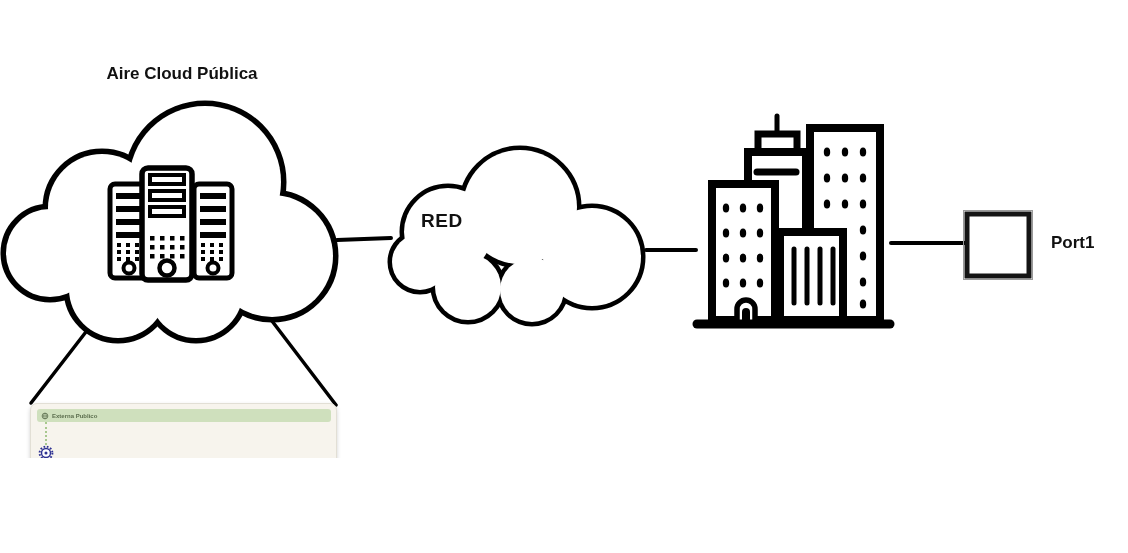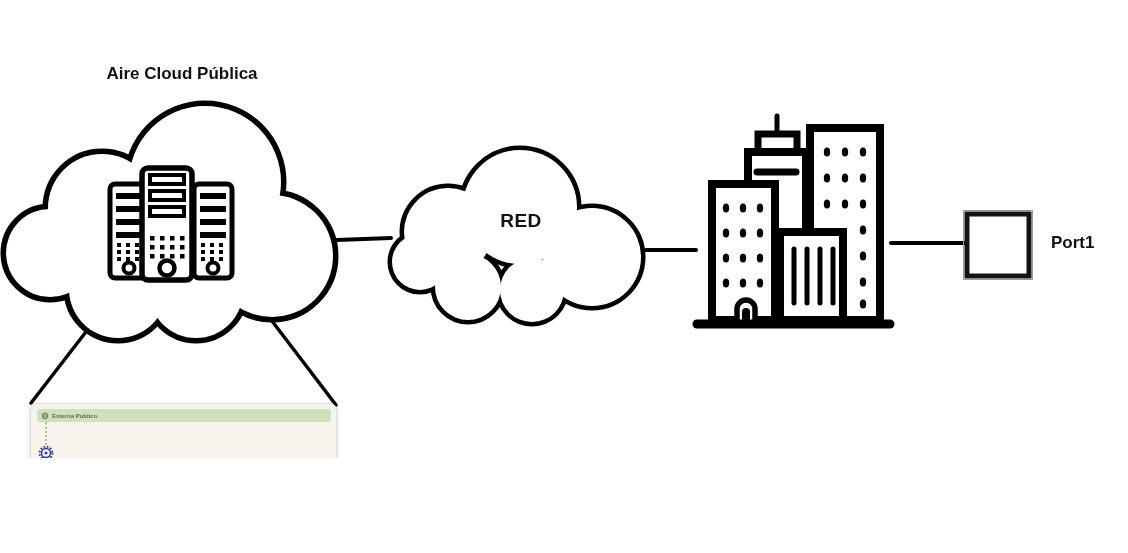--- a/index.html
+++ b/index.html
@@ -6,21 +6,21 @@
   .canvas{
     position:relative;width:1128px;height:458px;background:#ffffff;
     font-family:"Liberation Sans",sans-serif;overflow:hidden;
   }
   .diagram-svg{position:absolute;left:0;top:0;}
   .title-cloud{
     position:absolute;left:88px;top:64px;width:188px;text-align:center;
     font-size:17px;font-weight:bold;color:#111;
   }
   .wan-label{
-    position:absolute;left:421px;top:206px;width:200px;text-align:center;
+    position:absolute;left:421px;top:206px;width:200px;text-align:left;
     font-size:19px;font-weight:bold;line-height:29px;color:#111;letter-spacing:0.5px;
   }
   .wan-label span{display:block;}
   .port-label{
     position:absolute;left:1051px;top:233px;font-size:17px;font-weight:bold;color:#111;
   }
   
   .inset{
     position:absolute;left:30px;top:403px;width:307px;height:142px;
     background:#f7f4ed;border:1px solid #e2dfd5;border-radius:7px;

